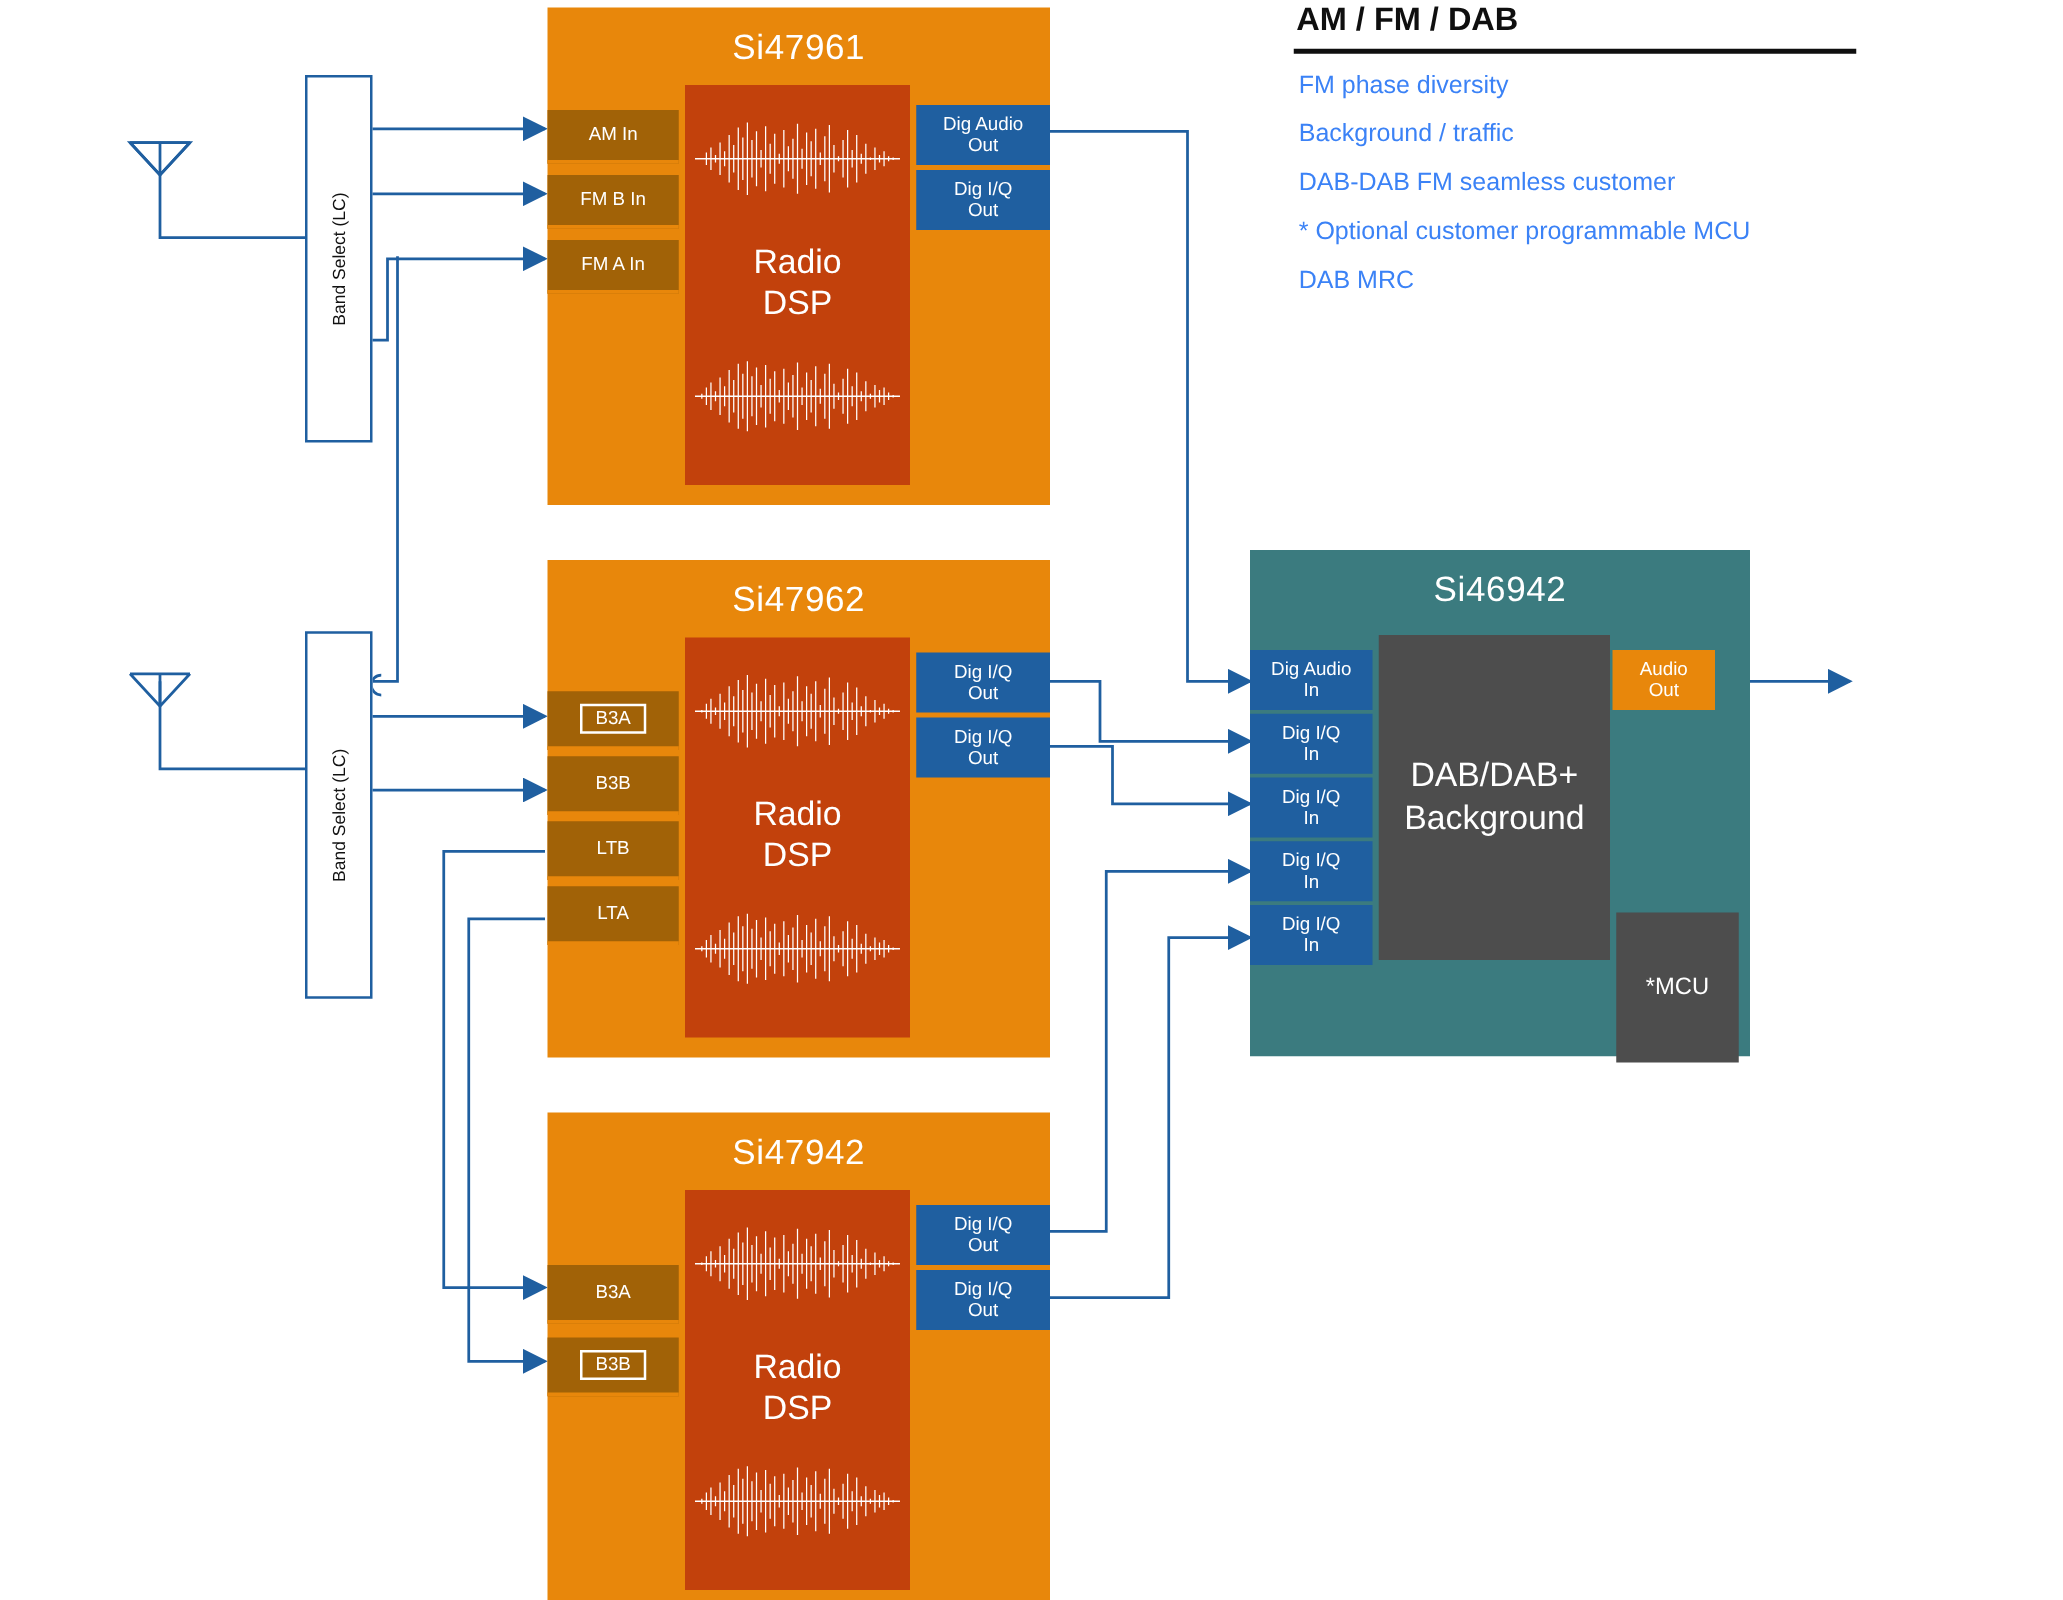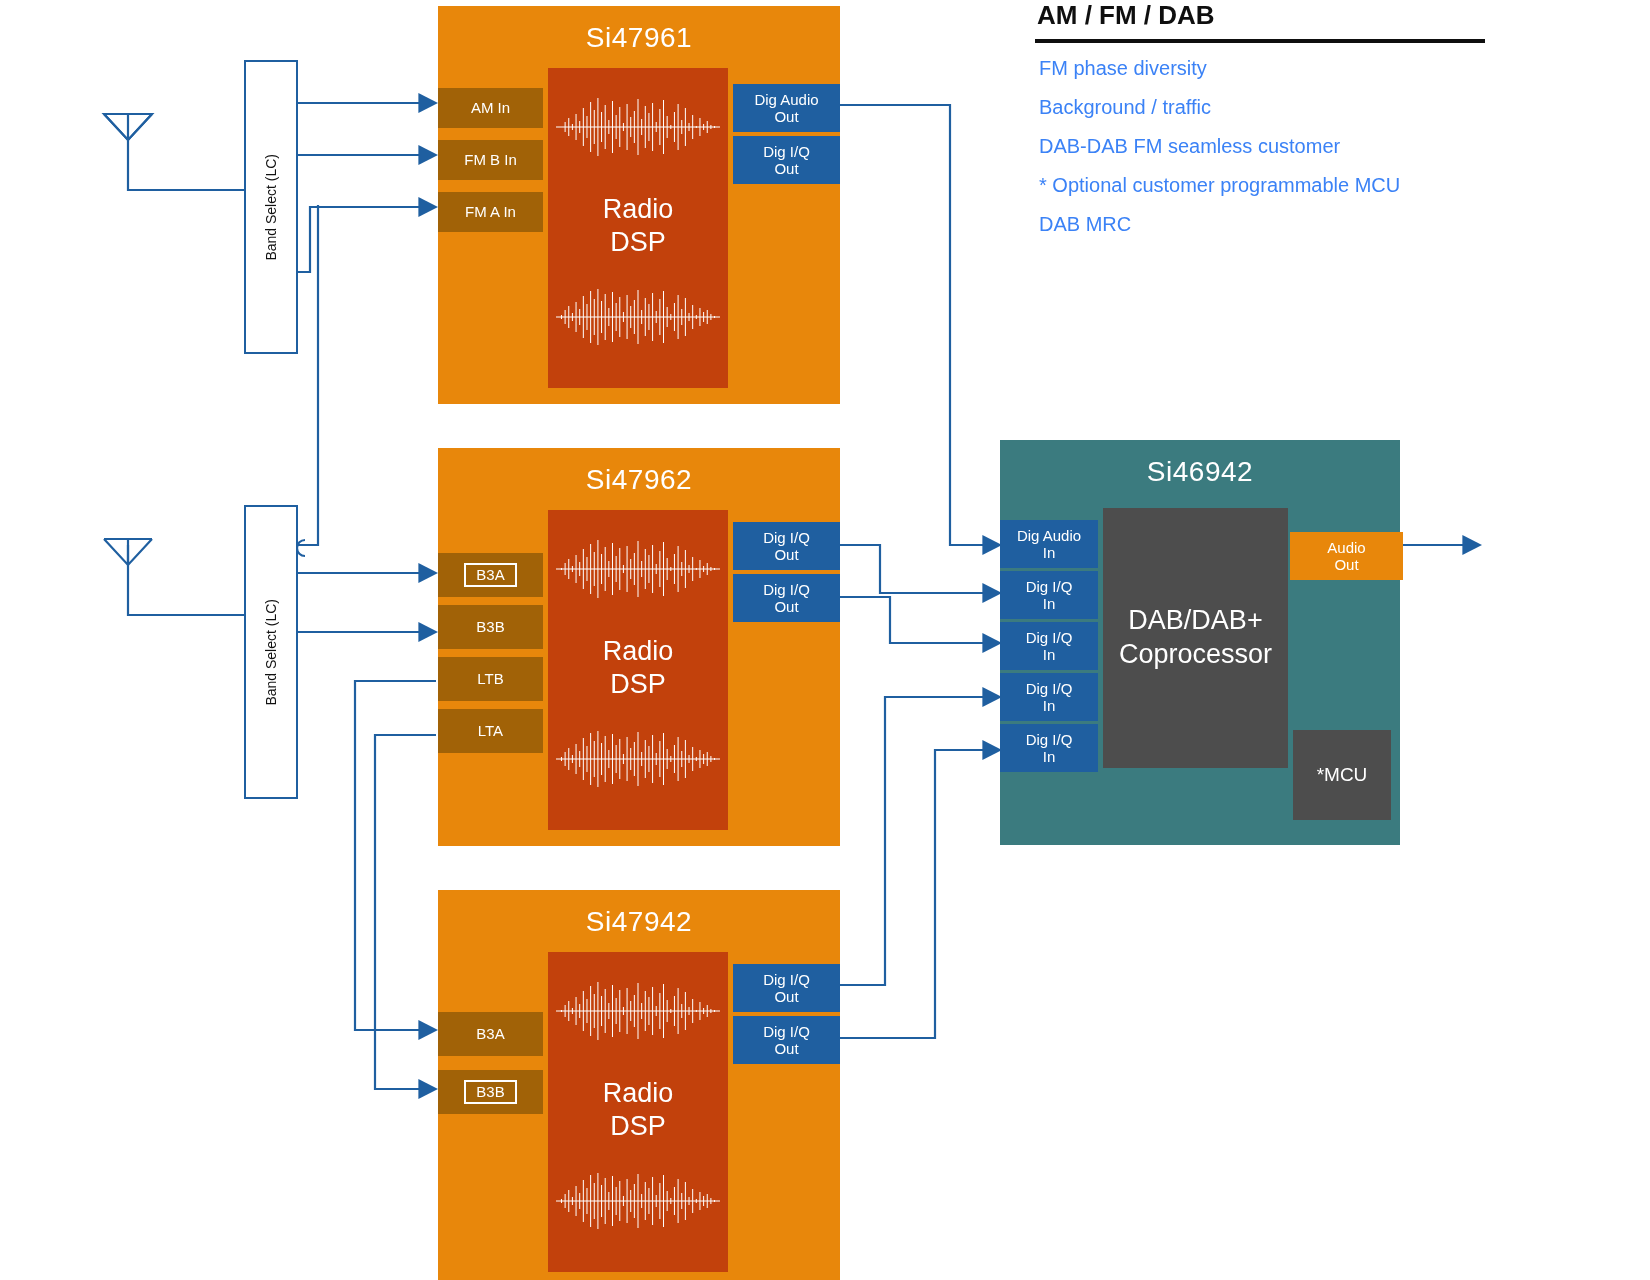--- a/index.html
+++ b/index.html
@@ -345,32 +345,32 @@
     <div class="port port-blue" style="left:0px;top:284px;width:98px;height:48px;">
       <div>
         <span>Dig I/Q</span><br>
         <span>In</span>
       </div>
     </div>
 
     <div class="copro-core" style="left:103px;top:68px;width:185px;height:260px;">
       <div>
         <span>DAB/DAB+</span><br>
-        <span>Coprocessor</span>
-      </div>
-    </div>
-
-    <div class="port port-audio" style="left:290px;top:80px;width:113px;height:48px;margin-top:12px;">
+        <span>Background</span>
+      </div>
+    </div>
+
+    <div class="port port-audio" style="left:290px;top:80px;width:82px;height:48px;">
       <div>
         <span>Audio</span><br>
         <span>Out</span>
       </div>
     </div>
 
-    <div class="mcu" style="left:293px;top:290px;width:98px;height:90px;">
+    <div class="mcu" style="left:293px;top:290px;width:98px;height:120px;">
       <span>*MCU</span>
     </div>
   </div>
 
   <div class="legend">
     <div class="legend-title">AM / FM / DAB</div>
     <div class="legend-rule"></div>
     <div class="legend-item">FM phase diversity</div>
     <div class="legend-item">Background / traffic</div>
     <div class="legend-item">DAB-DAB FM seamless customer</div>

